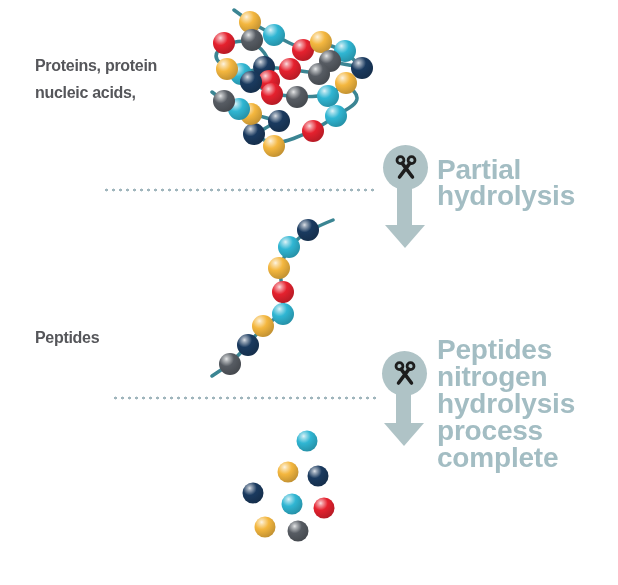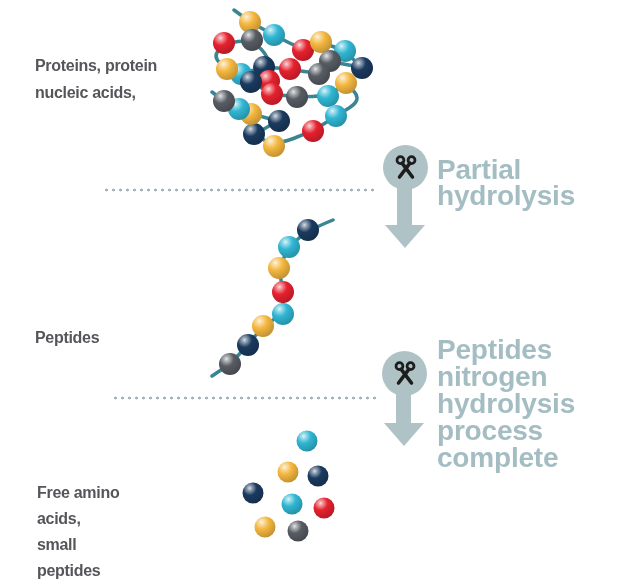--- a/index.html
+++ b/index.html
@@ -169,20 +169,14 @@
   <div class="arrow-shaft" style="left:396px;top:392px;height:31px"></div>
   <div class="arrow-head" style="left:384px;top:423px"></div>
   <div class="process-label" style="left:437px;top:336px;line-height:27px">
     <div>Peptides</div>
     <div>nitrogen</div>
     <div>hydrolysis</div>
     <div>process</div>
     <div>complete</div>
   </div>
 
-  <div class="stage-label" style="left:37px;top:436px;line-height:26px">
-    <div>Free amino</div>
-    <div>acids,</div>
-    <div>small</div>
-    <div>peptides</div>
-  </div>
 
 </div>
 
 </body></html>

